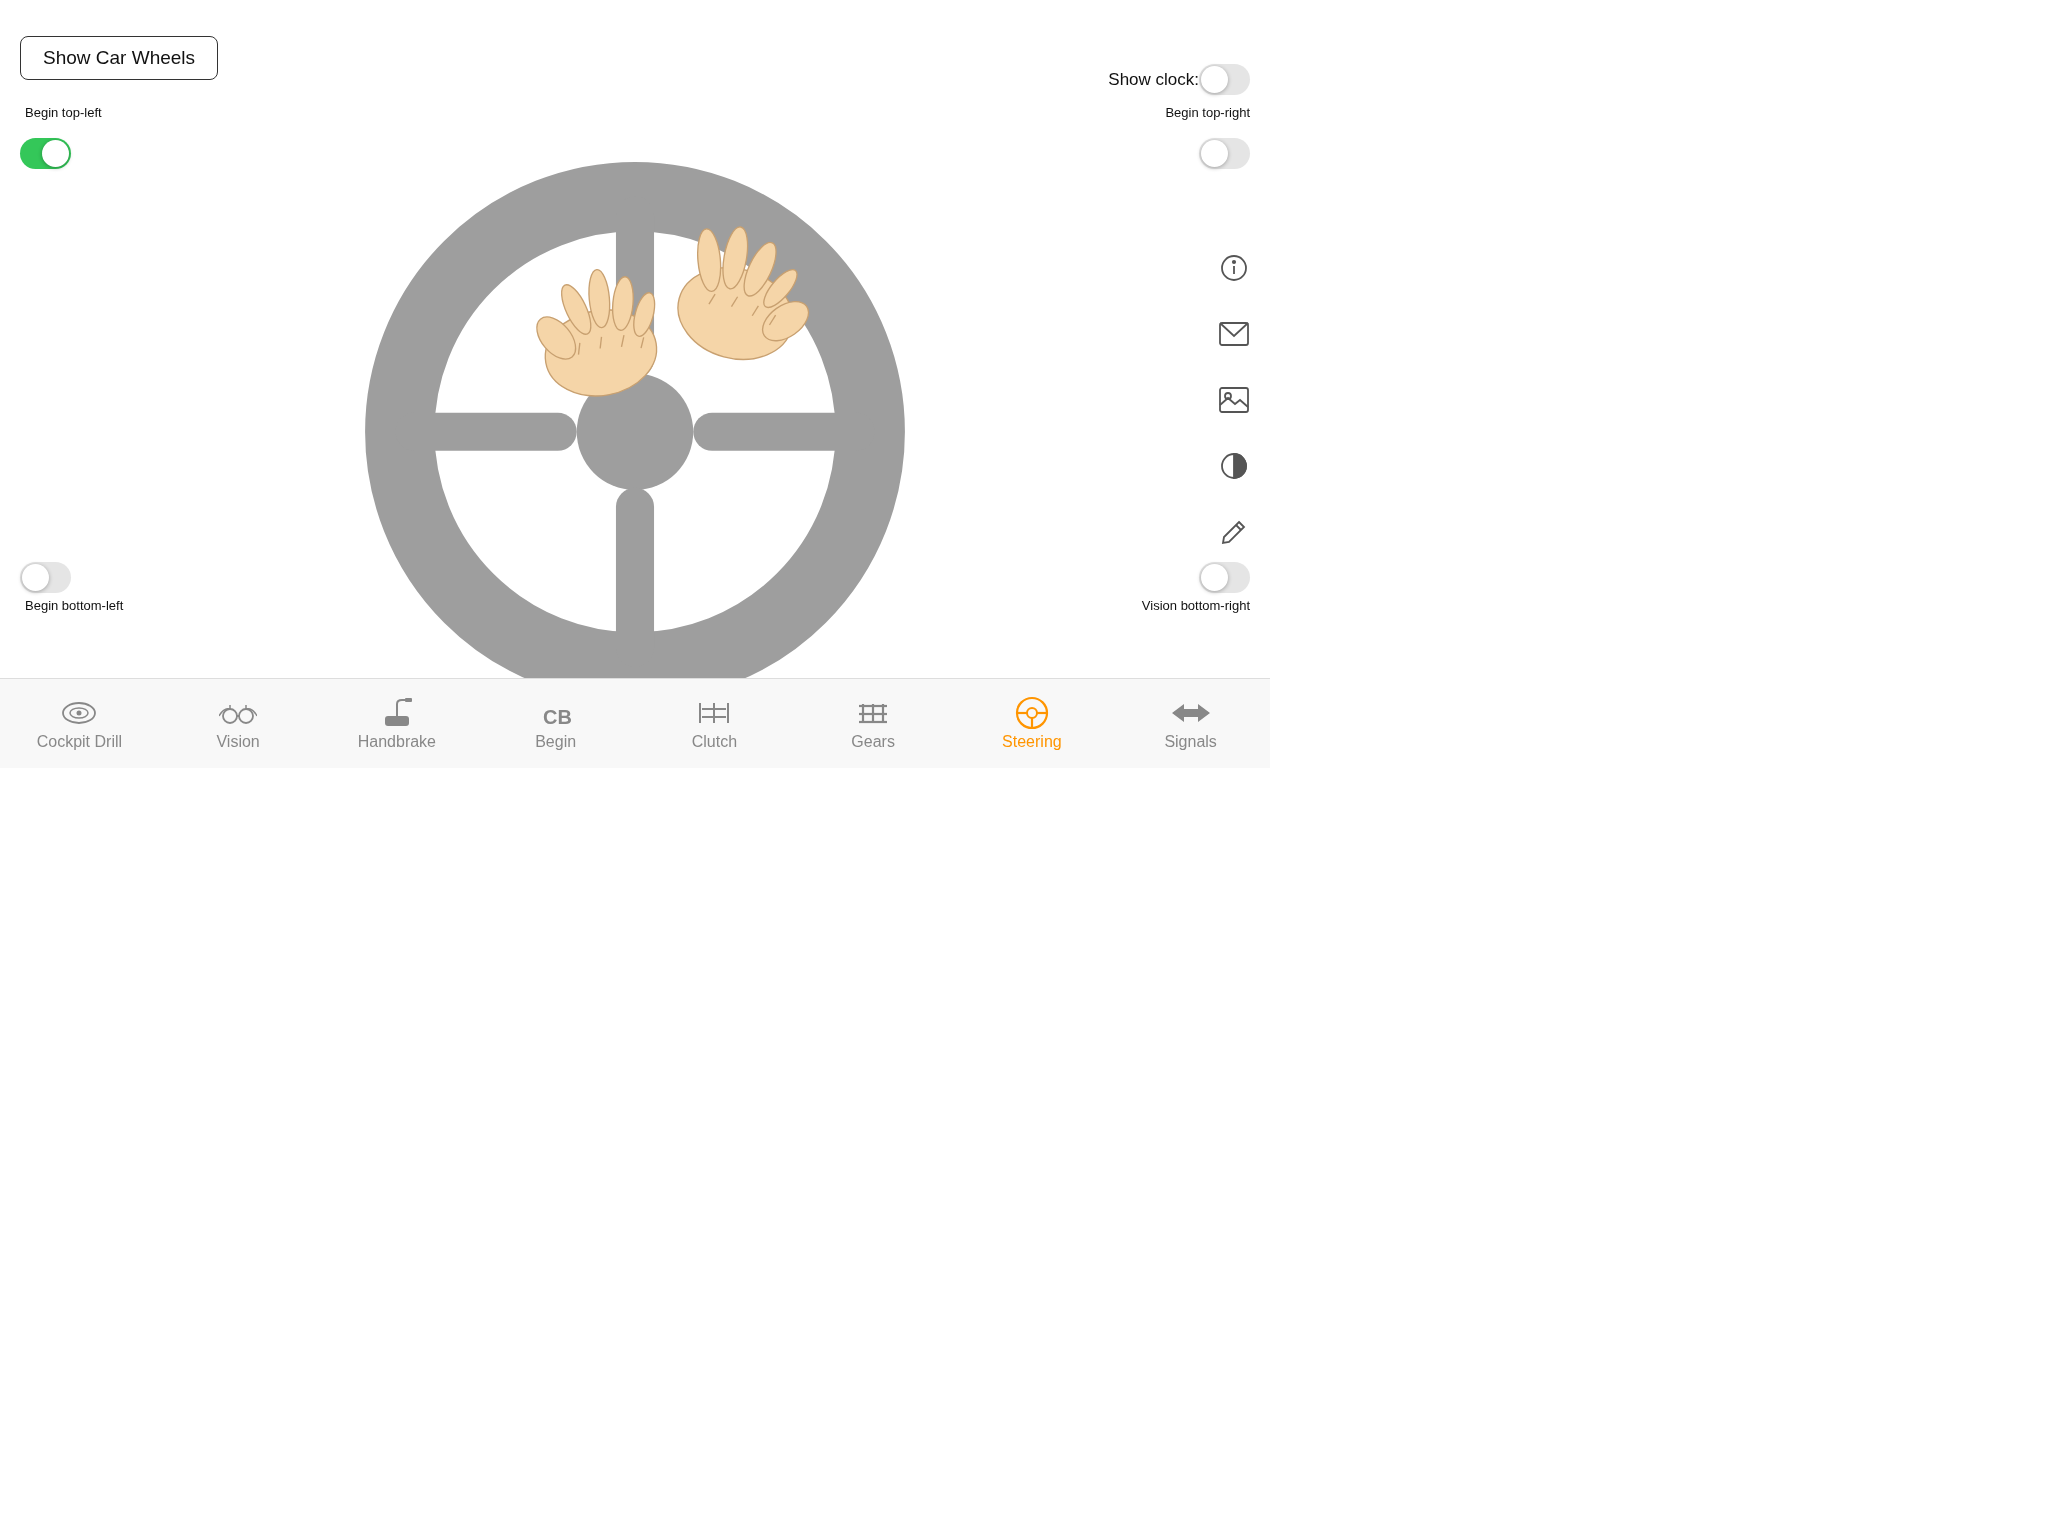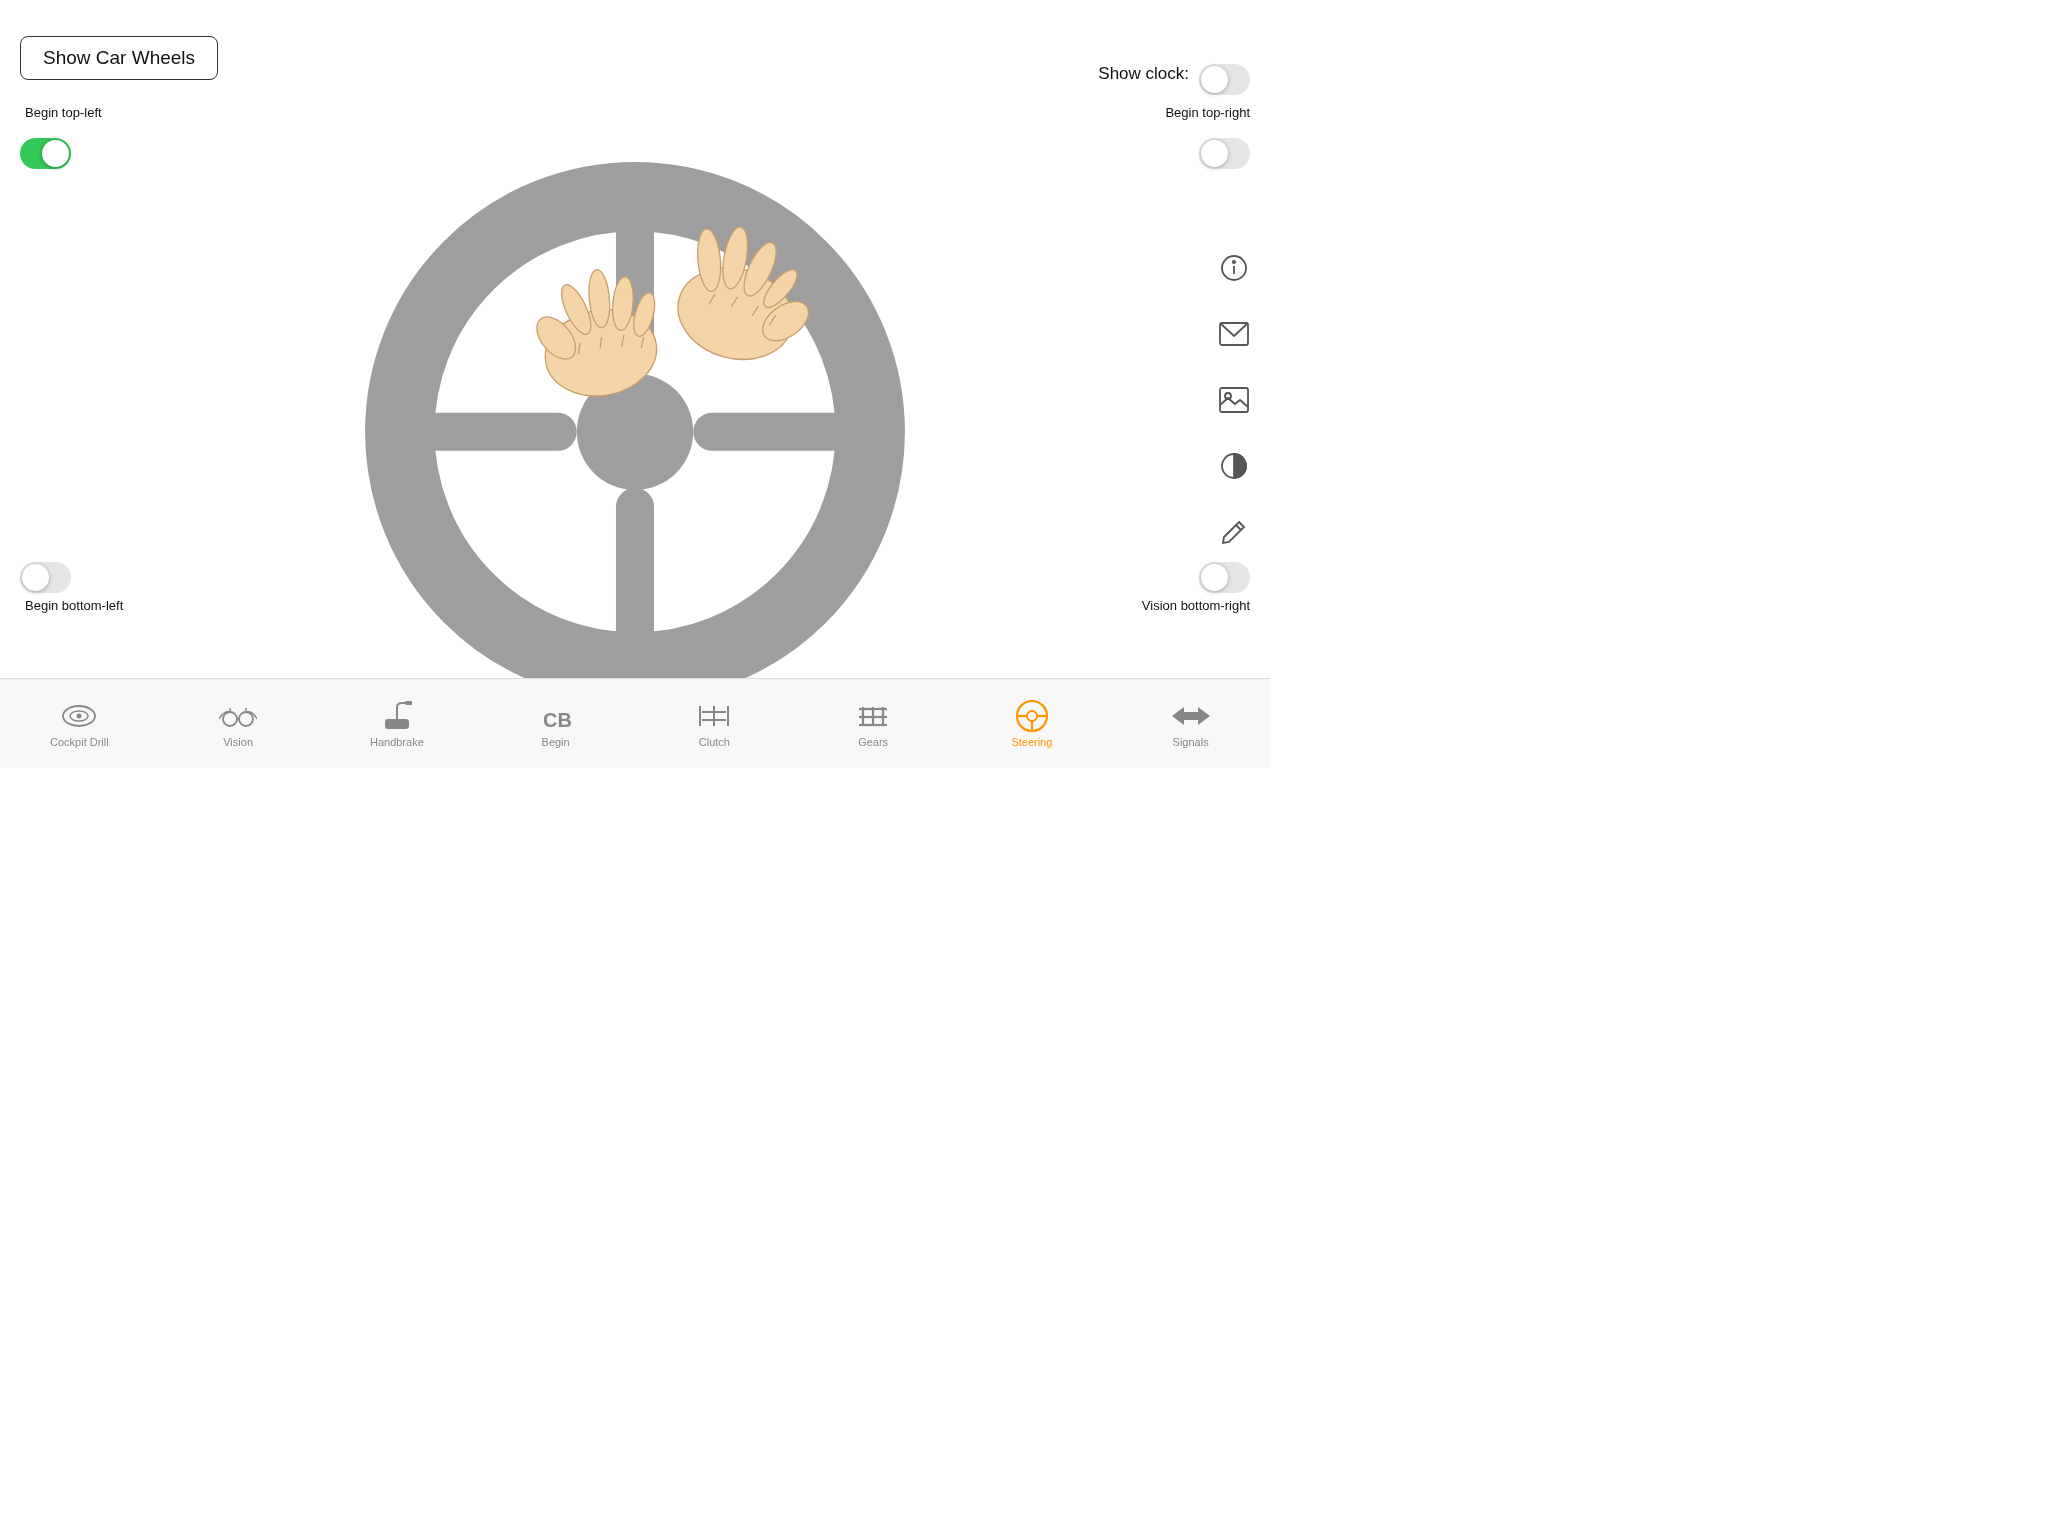--- a/index.html
+++ b/index.html
@@ -29,21 +29,21 @@
       border-radius: 8px;
       padding: 10px 22px;
       font-size: 19px;
       cursor: pointer;
       font-weight: 400;
       color: #111;
     }
 
     .show-clock-area {
       display: flex;
-      gap: 10px;
+      align-items: center;
       margin-top: 44px;
     }
 
     .show-clock-label {
       font-size: 17px;
       color: #111;
     }
 
     
     .toggle-switch {
@@ -157,21 +157,21 @@
 
     .tab-icon {
       width: 38px;
       height: 32px;
       display: flex;
       align-items: center;
       justify-content: center;
     }
 
     .tab-label {
-      font-size: 11px;
+      font-size: 16px;
       color: #888;
     }
 
     .tab-item.active .tab-label {
       color: #ff9500;
     }
 
     .tab-item.active .tab-icon svg {
       stroke: #ff9500;
       fill: none;

